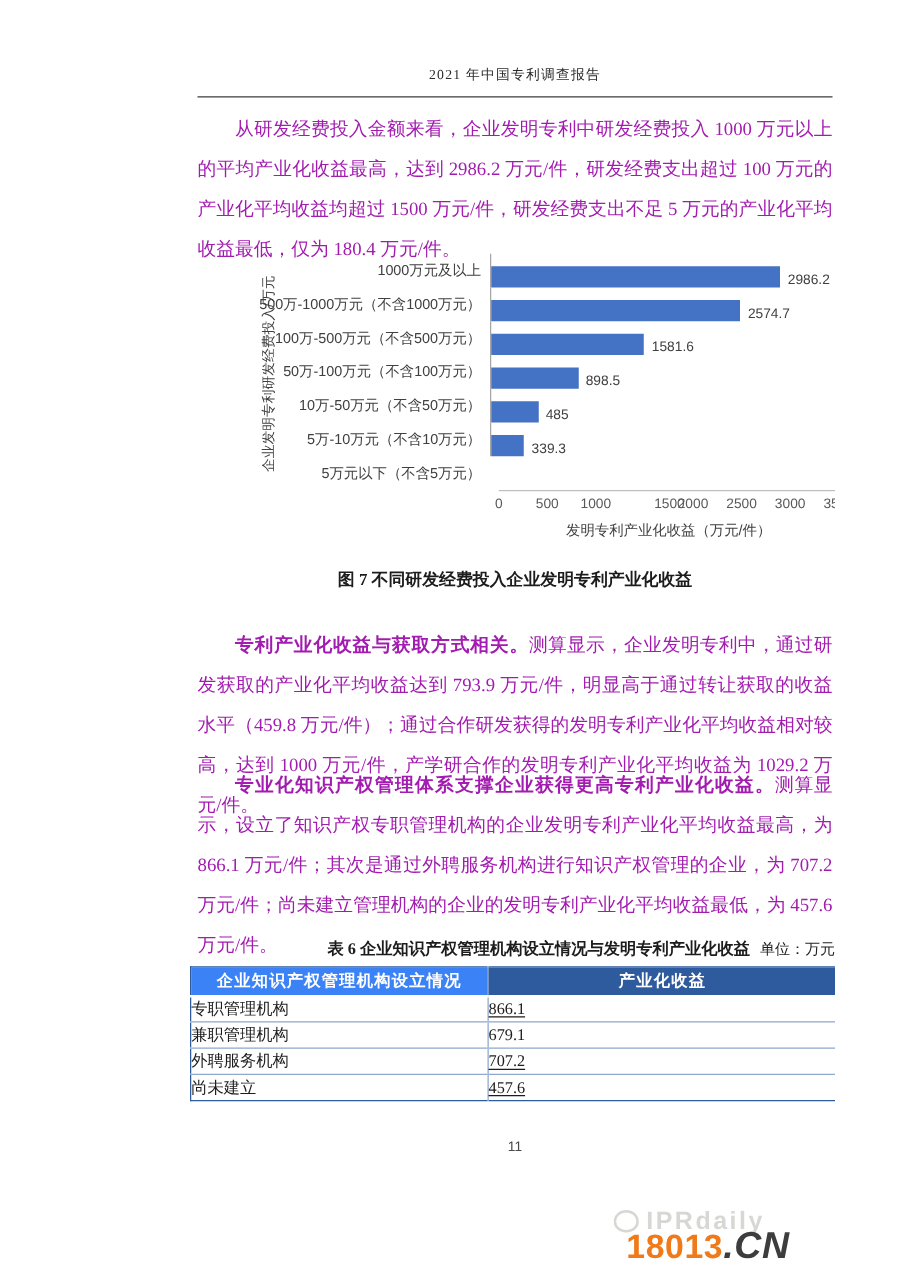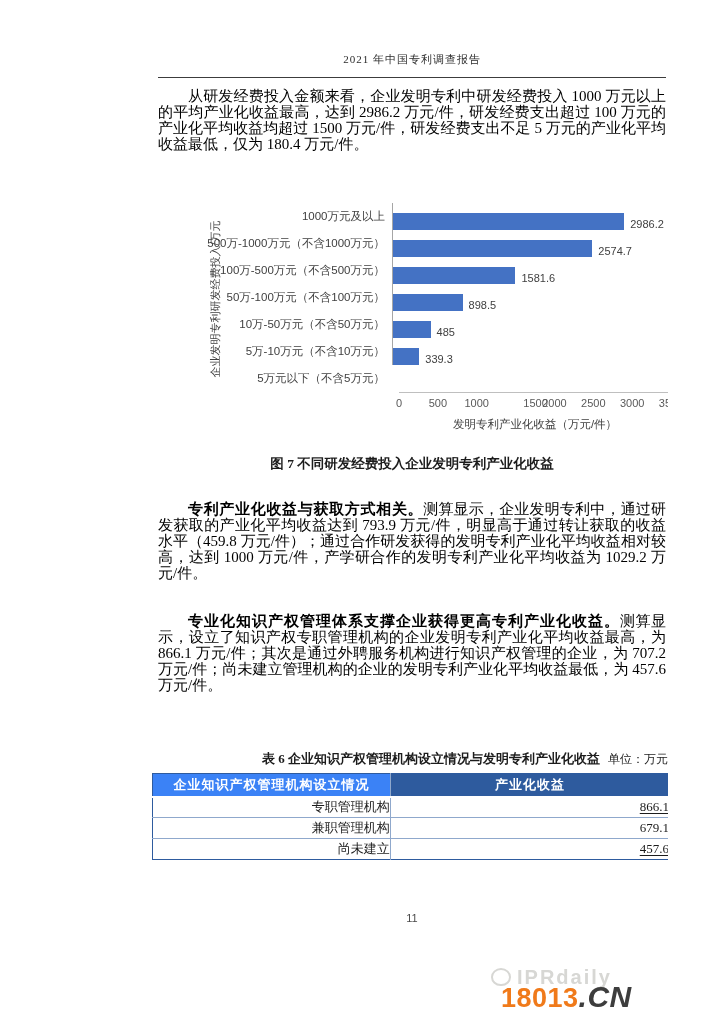--- a/index.html
+++ b/index.html
@@ -15,22 +15,22 @@
     text-align:center; font-size:11px; letter-spacing:1px; color:#2b2b2b;
   }
   .hdr-rule {
     position:absolute; top:77px; left:106px; width:508px;
     border-top:1.5px solid #3c3c3c;
   }
   
   .content { position:absolute; left:106px; top:0; width:508px; }
   .para {
     position:absolute; left:0; width:508px;
-    font-size:15px; line-height:16px; text-align:justify;
-    text-indent:2em; color:#000000;
+    font-size:15px; line-height:32px; text-align:justify;
+    text-indent:2em; color:#a21caf;
   }
   .para b { letter-spacing:0.5px; }
   #p1 { top:88px; }
   #p2 { top:501px; }
   #p3 { top:613px; }
   
   .chart { position:absolute; left:0; top:203px; width:514px; height:250px;
            font-family:"Liberation Sans", sans-serif; }
   .y-title {
     position:absolute; left:57px; top:96px; white-space:nowrap;
@@ -80,21 +80,21 @@
   }
   table.t6 {
     width:518px; border-collapse:collapse; margin-top:3px;
     font-size:13px;
   }
   table.t6 th {
     color:#ffffff; font-weight:bold; height:23px;
     border-bottom:2px solid #ffffff; letter-spacing:1px;
   }
   table.t6 td {
-    height:21px; text-align:right; color:#1c1c1c;
+    height:21px; text-align:left; color:#1c1c1c;
     border-top:1px solid #8fa8cc;
   }
   table.t6 { border:1.5px solid #2e5b9e; }
   table.t6 td:first-child, table.t6 th:first-child {
     border-right:1px solid #8fa8cc; width:46%;
   }
   .u { text-decoration:underline; text-underline-offset:2px; }
   
   .page-number {
     position:absolute; top:912px; left:106px; width:508px; text-align:center;
@@ -214,20 +214,24 @@
         <tbody id="table-body">
             <tr>
               <td>专职管理机构</td>
               <td><span class="u">866.1</span></td>
             </tr>
             <tr>
               <td>兼职管理机构</td>
               <td>679.1</td>
             </tr>
             <tr>
+              <td>外聘服务机构</td>
+              <td><span class="u">707.2</span></td>
+            </tr>
+            <tr>
               <td>尚未建立</td>
               <td><span class="u">457.6</span></td>
             </tr>
           </tbody>
       </table>
     </div>
 
   </div>
 
   <div class="page-number">11</div>

